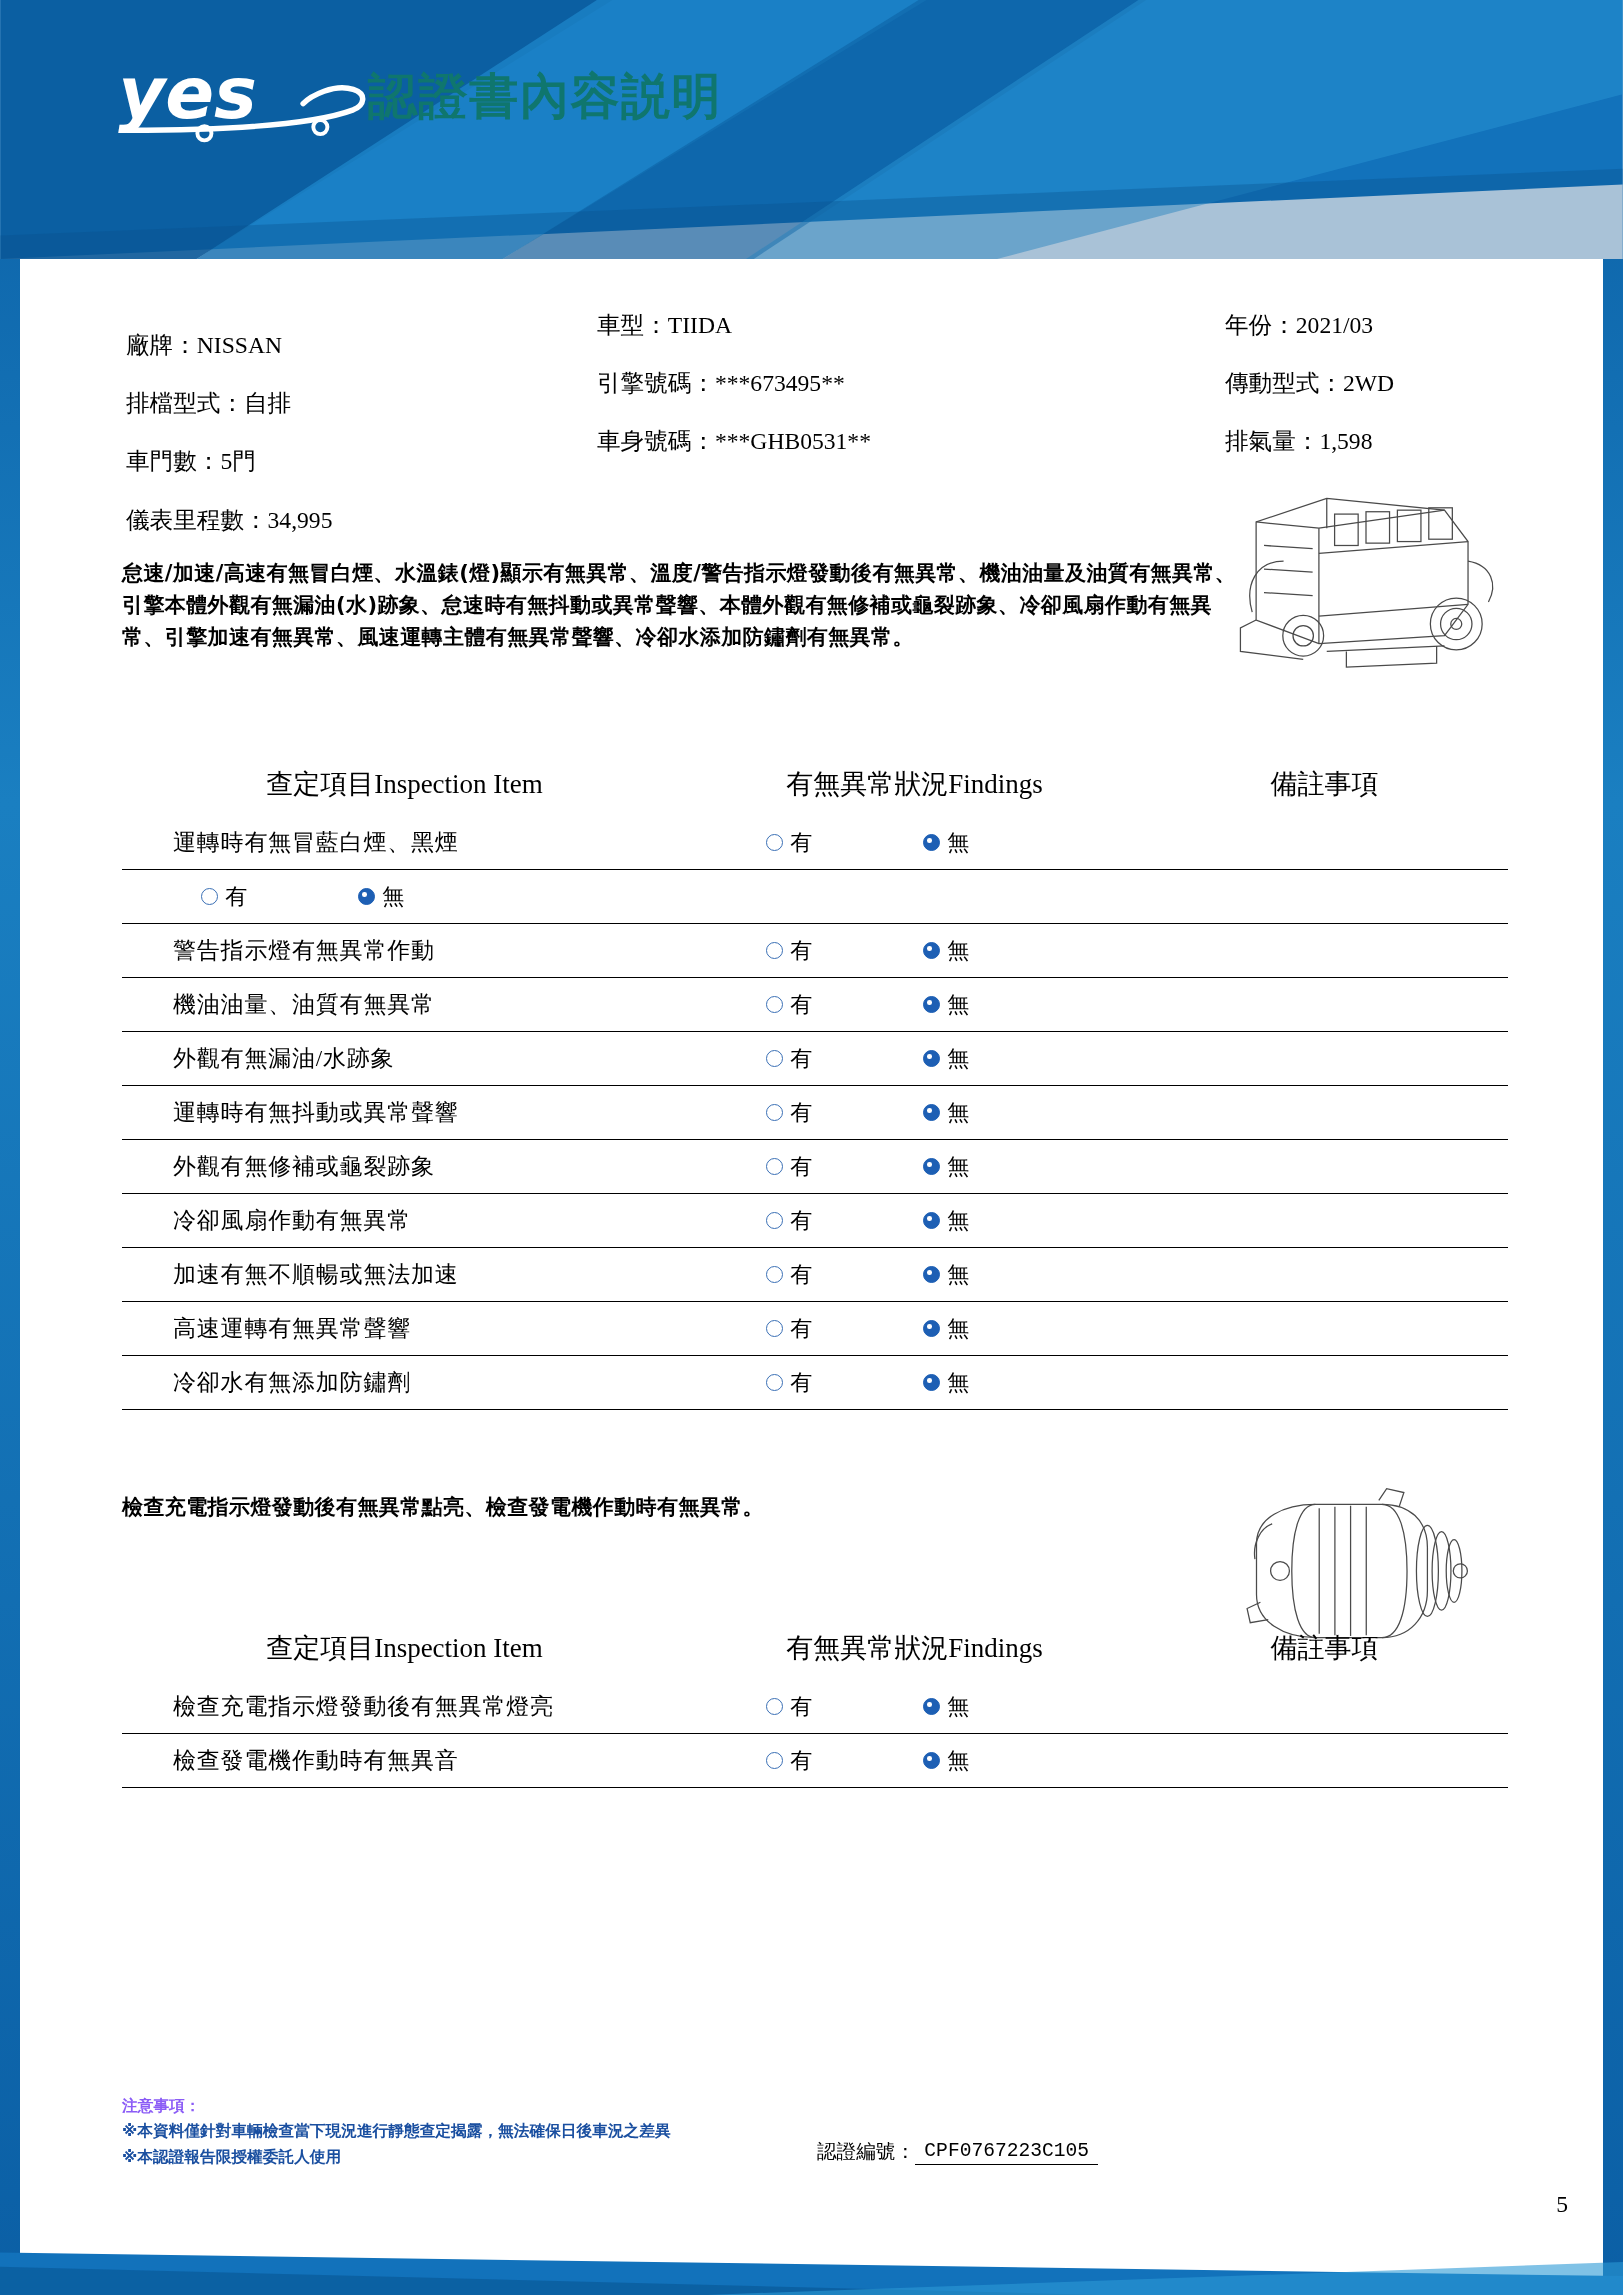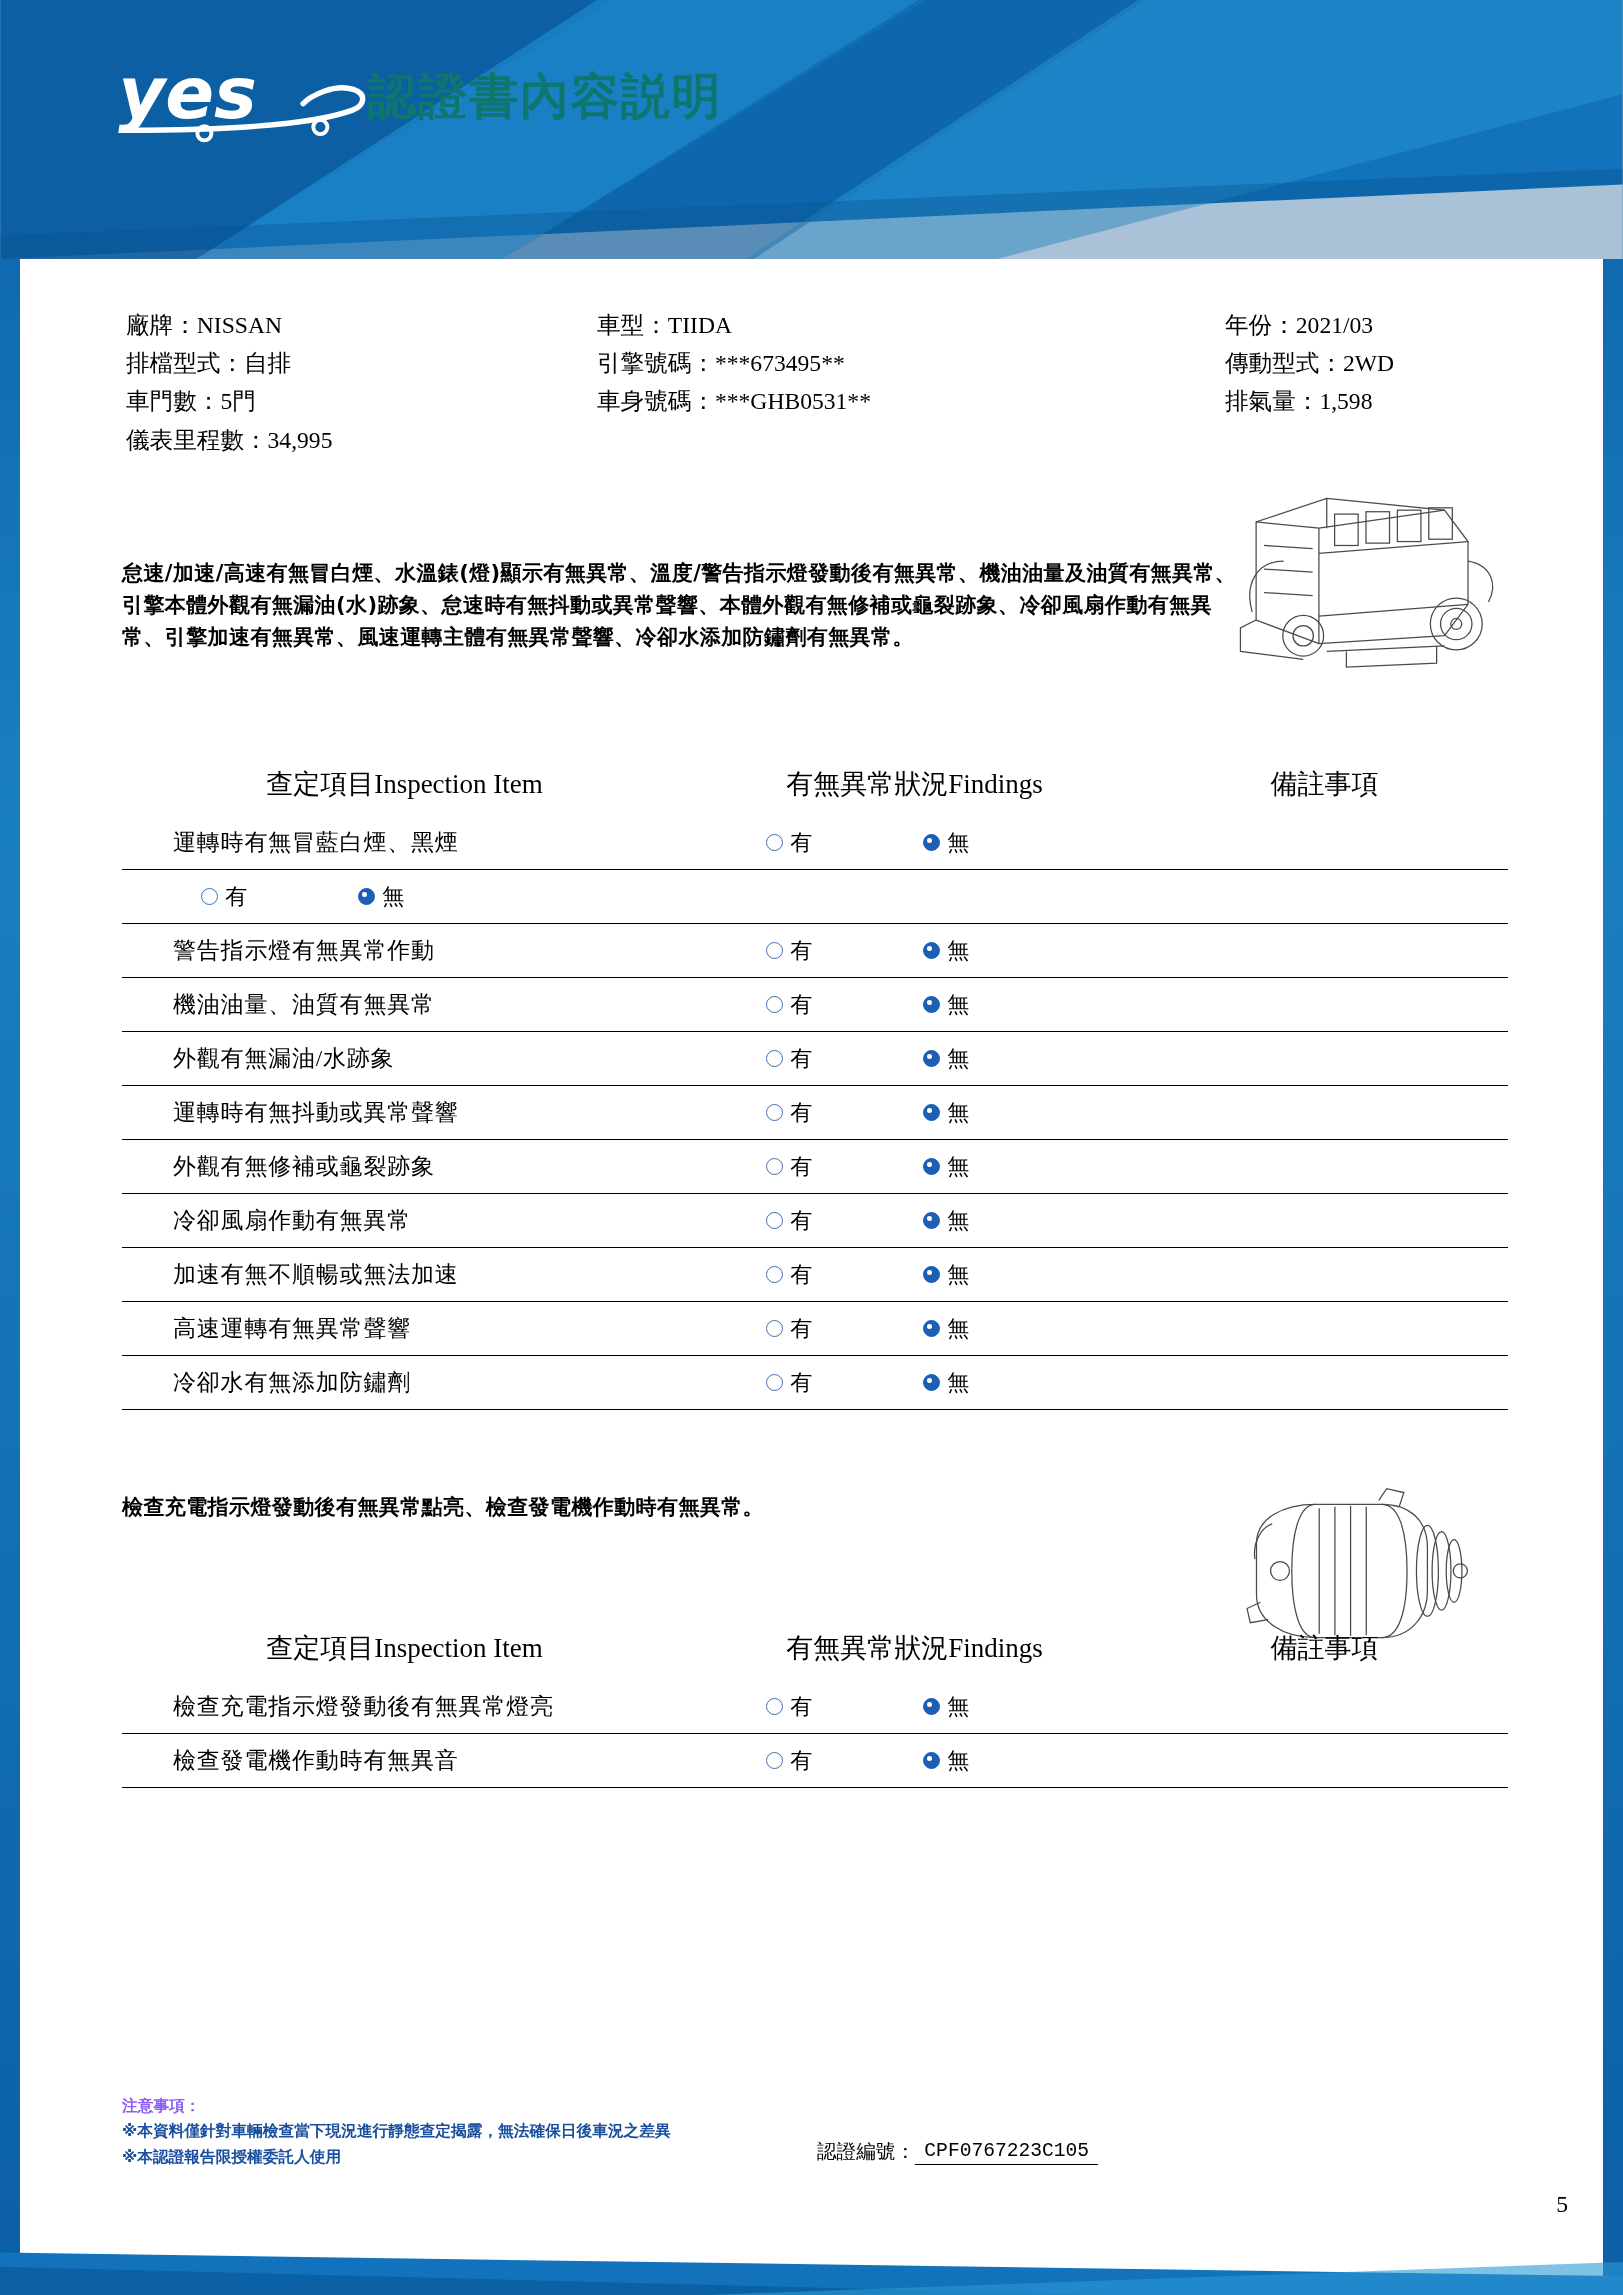--- a/index.html
+++ b/index.html
@@ -67,21 +67,21 @@
     position: absolute;
     top: 306px;
     left: 126px;
     width: 1382px;
     font-size: 23.6px;
     color: #000;
     line-height: 1.62;
   }
   .veh-row { display: flex; }
   .veh-col { }
-  .veh-col.c1 { width: 471px; }
+  .veh-col.c1 { width: 471px; margin-top: 20px; }
   .veh-col.c2 { width: 628px; }
   .veh-col.c3 { width: 283px; }
 
   
   .section-title {
     font-family: "DejaVu Sans", sans-serif;
     font-size: 30px;
     font-weight: bold;
     color: #d11f26;
     letter-spacing: 0.8px;

